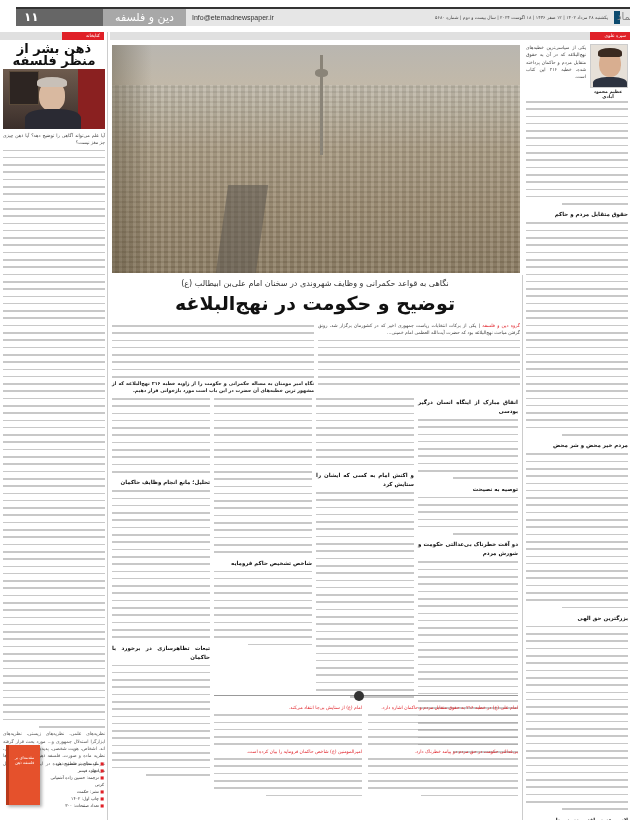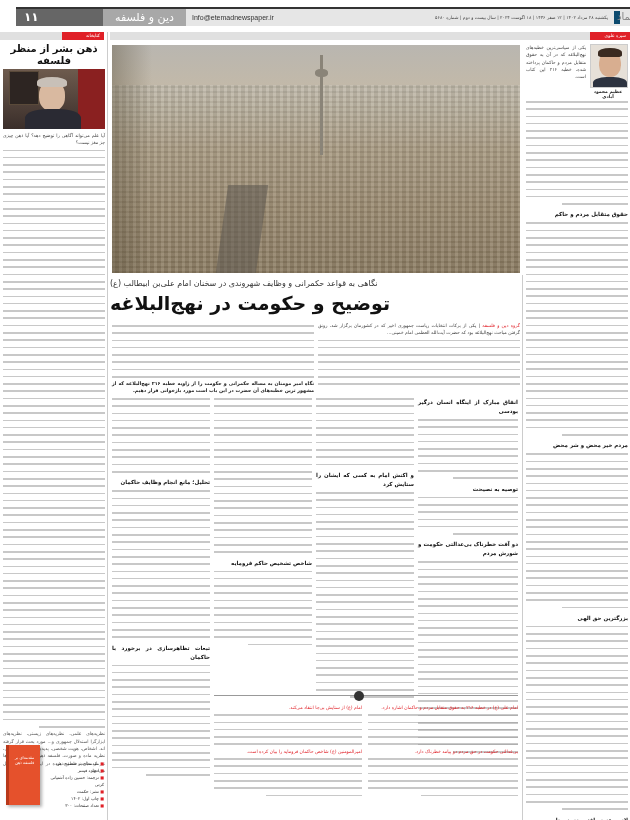--- a/index.html
+++ b/index.html
@@ -14,21 +14,21 @@
 .tag{position:absolute;top:32px;height:8px;background:#e02128;color:#fff;font-size:4.5px;line-height:8px;padding:0 4px;direction:rtl}
 .col{position:absolute;direction:rtl;text-align:justify}
 .txt{font-size:4.6px;line-height:7.3px;color:#444}
 .line{height:7.3px;border-bottom:0px;position:relative}
 .line::after{content:"";position:absolute;right:0;left:0;top:3px;height:1.6px;background:#9a9a9a;opacity:.55}
 .line.short::after{left:35%}
 .sub{font-size:5.5px;font-weight:bold;color:#111;line-height:9px;margin-top:3px}
 .red{color:#e02128}
 .photo{background:linear-gradient(#6e5b4e,#3a2e2a)}
 .sep{position:absolute;top:32px;bottom:0;width:1px;background:#ccc}
-.headline{position:absolute;left:110px;width:410px;text-align:left;direction:rtl}
+.headline{position:absolute;left:110px;width:410px;text-align:center;direction:rtl}
 .book{position:absolute;left:6px;top:745px;width:34px;height:60px;background:#e5512c;box-shadow:2px 2px 3px rgba(0,0,0,.3);border-left:3px solid #b8391b}
 .book span{display:block;color:#fff;font-size:4px;text-align:center;margin-top:10px;direction:rtl}
 ul.bl{list-style:none;font-size:4.3px;line-height:7px;color:#333;direction:rtl}
 ul.bl li::before{content:"■ ";color:#e02128;font-size:4px}
 </style>
 </head>
 <body>
 
 <div class="hdr">
   <div class="pg">۱۱</div>
@@ -40,21 +40,21 @@
 
 <div class="tagbar" style="left:0;width:104px"></div>
 <div class="tag" style="left:62px;width:42px">کتابخانه</div>
 <div class="tagbar" style="left:110px;width:520px"></div>
 <div class="tag" style="right:0;width:40px">سیره علوی</div>
 
 <div class="sep" style="left:107px"></div>
 <div class="sep" style="left:522px;top:275px"></div>
 
 <div class="col" style="left:3px;top:43px;width:102px">
-  <div style="font-size:10px;font-weight:bold;text-align:center;color:#111;line-height:12px">ذهن بشر از منظر فلسفه</div>
+  <div style="font-size:13px;font-weight:bold;text-align:center;color:#111;line-height:12px">ذهن بشر از منظر فلسفه</div>
   <div class="photo" style="width:102px;height:60px;margin:2px 0 3px;position:relative;overflow:hidden">
     <div style="position:absolute;left:6px;top:2px;width:30px;height:34px;background:#2d2522;border:1px solid #5a4a3a"></div>
     <div style="position:absolute;left:75px;top:0;width:27px;height:60px;background:#8a2020"></div>
     <div style="position:absolute;left:36px;top:12px;width:26px;height:30px;background:#d9b9a0;border-radius:45%"></div>
     <div style="position:absolute;left:34px;top:8px;width:30px;height:10px;background:#c8c0b8;border-radius:50% 50% 20% 20%"></div>
     <div style="position:absolute;left:22px;top:40px;width:56px;height:22px;background:#2a2a33;border-radius:40% 40% 0 0"></div>
   </div>
   <div class="txt">
     <div style="font-size:4.6px;line-height:7.3px">آیا علم می‌تواند آگاهی را توضیح دهد؟ آیا ذهن چیزی جز مغز نیست؟</div>
     <div class="line"></div>

